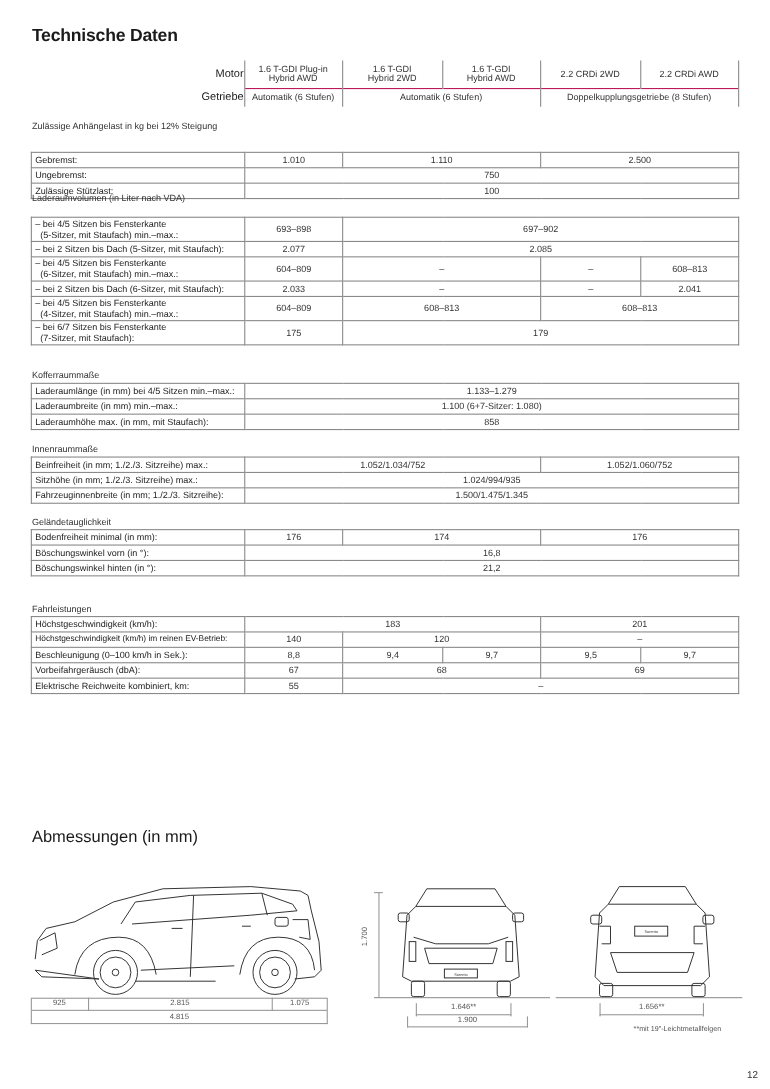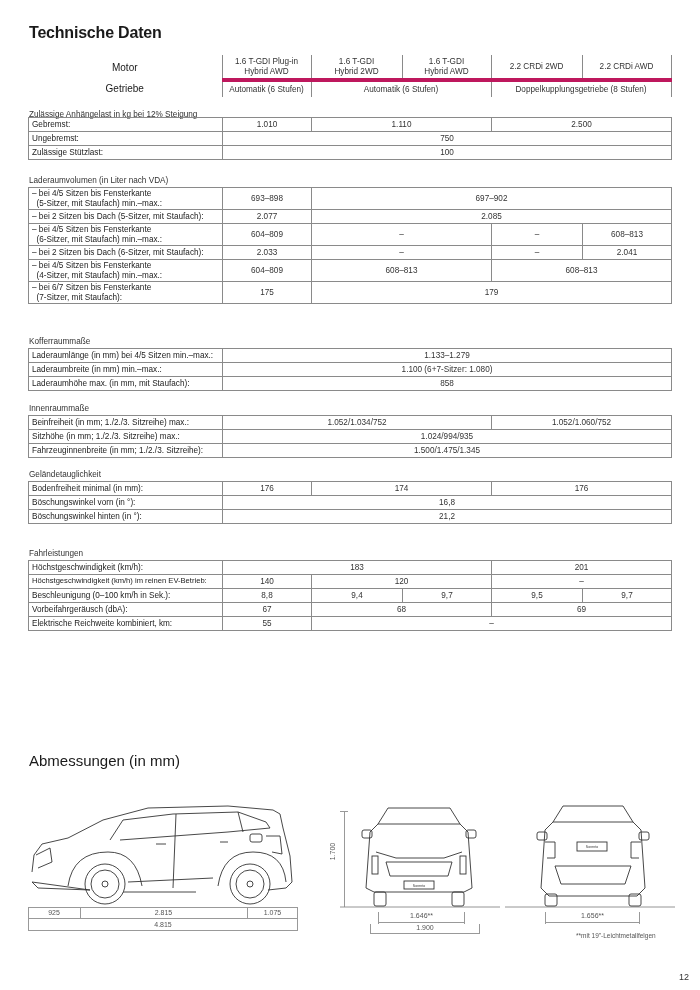--- a/index.html
+++ b/index.html
@@ -9,25 +9,25 @@
   .abs { position: absolute; }
   table.spec { position: absolute; left: 28px; width: 643px; border-collapse: collapse; table-layout: fixed; font-size: 8.2px; }
   table.spec td { border: 1px solid #8a8a8a; height: 14px; padding: 0 3px; text-align: center; color: #333; line-height: 1.1; white-space: nowrap; }
   table.spec td.lbl { text-align: left; color: #222; }
   table.spec tr.tall td { height: 22px; }
   col.c0 { width: 194px; } col.c1 { width: 89px; } col.c2 { width: 91px; } col.c3 { width: 89px; } col.c4 { width: 91px; } col.c5 { width: 89px; }
   .sec-title { position: absolute; left: 29px; font-size: 8.2px; color: #333; }
   
   table.head { position: absolute; left: 28px; top: 55px; width: 643px; border-collapse: collapse; table-layout: fixed; font-size: 8.2px; }
   table.head td { text-align: center; color: #333; line-height: 1.15; }
-  table.head td.lbl { text-align: center; font-size: 10px; color: #1a1a1a; }
+  table.head td.lbl { text-align: right; font-size: 10px; color: #1a1a1a; }
   table.head tr.r1 td { height: 25px; }
   table.head tr.r2 td { height: 17px; }
   table.head td.b { border-left: 1px solid #8a8a8a; border-right: 1px solid #8a8a8a; }
-  table.head tr.r2 td.b { border-top: 4px solid #be185d; margin-top: 30px; }
+  table.head tr.r2 td.b { border-top: 1px solid #be185d; margin-top: 30px; }
   .dims-title { position: absolute; left: 29px; top: 752px; font-size: 15px; }
   .dimtext { position: absolute; font-size: 7px; color: #555; text-align: center; }
   .footnote { position: absolute; left: 576px; top: 932px; font-size: 6.5px; color: #555; }
   .pagenum { position: absolute; left: 679px; top: 972px; font-size: 9px; color: #333; }
   svg.car { position: absolute; }
 </style>
 </head>
 <body>
 
 <h1 class="page-title">Technische Daten</h1>
@@ -53,21 +53,21 @@
   <tr class="r2">
     <td class="lbl">Getriebe</td>
     <td class="b">Automatik (6 Stufen)</td>
     <td class="b" colspan="2">Automatik (6 Stufen)</td>
     <td class="b" colspan="2">Doppelkupplungsgetriebe (8 Stufen)</td>
   </tr>
 </tbody>
   </table>
 
 <div class="sec-title" style="top:110px">Zulässige Anhängelast in kg bei 12% Steigung</div>
-<table class="spec" style="top:117px">
+<table class="spec" style="top:138px">
   <colgroup>
       <col class="c0">
       <col class="c1">
       <col class="c2">
       <col class="c3">
       <col class="c4">
       <col class="c5">
     </colgroup>
   <tbody>
       <tr>
@@ -81,21 +81,21 @@
     <td colspan="5">750</td>
   </tr>
   <tr>
     <td class="lbl">Zulässige Stützlast:</td>
     <td colspan="5">100</td>
   </tr>
 </tbody>
   </table>
 
 <div class="sec-title" style="top:176px">Laderaumvolumen (in Liter nach VDA)</div>
-<table class="spec" style="top:187px">
+<table class="spec" style="top:197px">
   <colgroup>
       <col class="c0">
       <col class="c1">
       <col class="c2">
       <col class="c3">
       <col class="c4">
       <col class="c5">
     </colgroup>
   <tbody>
       <tr class="tall">

